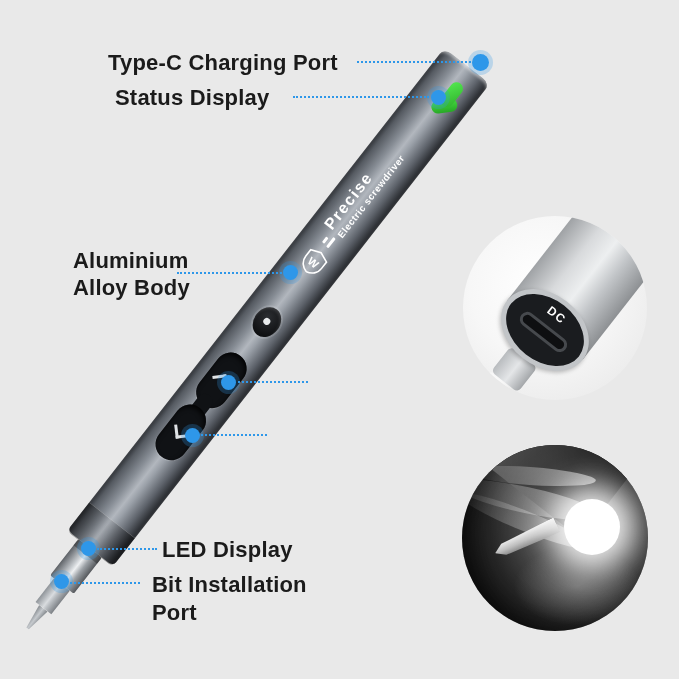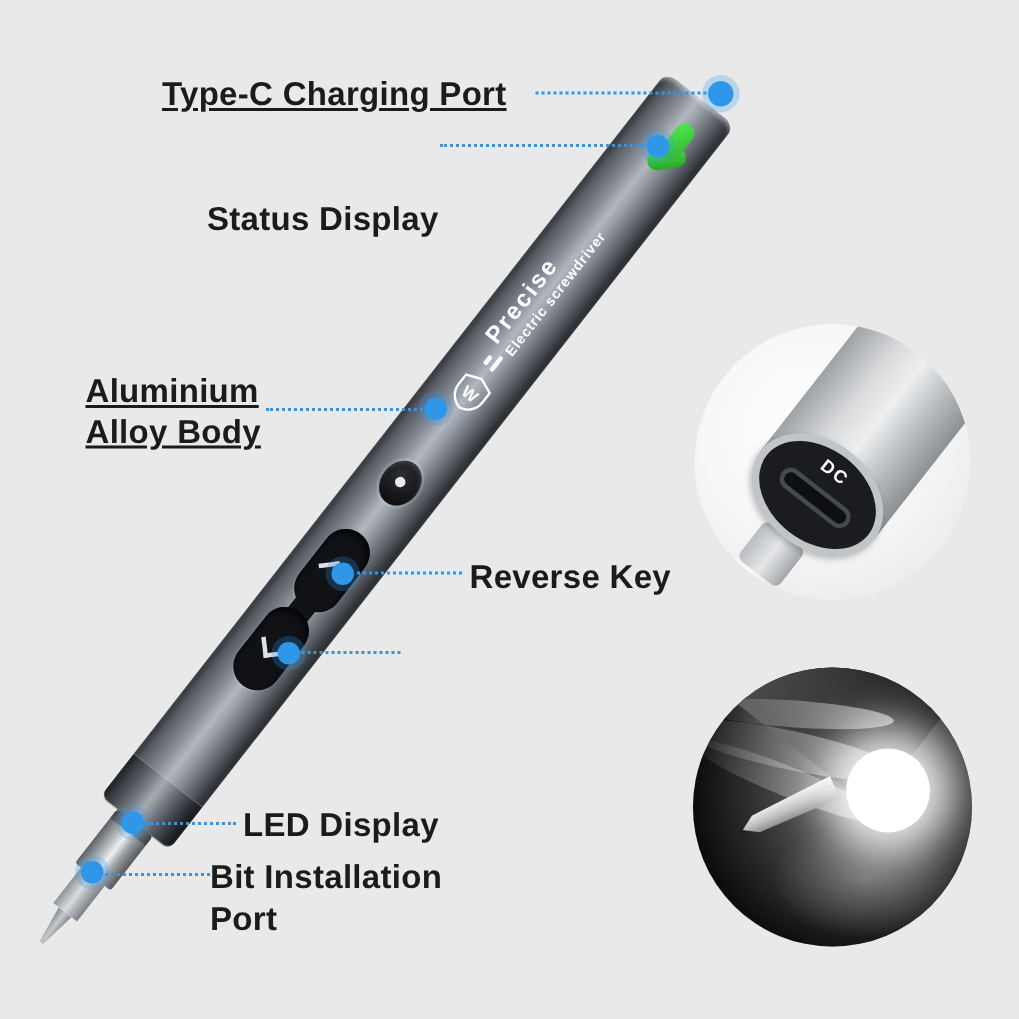--- a/index.html
+++ b/index.html
@@ -198,22 +198,21 @@
   <div class="leader" style="left:70px;top:582px;width:70px;"></div>
 
   <div class="dot big" style="left:472px;top:54px;"></div>
   <div class="dot" style="left:431px;top:90px;"></div>
   <div class="dot" style="left:283px;top:265px;"></div>
   <div class="dot" style="left:221px;top:375px;"></div>
   <div class="dot" style="left:185px;top:428px;"></div>
   <div class="dot" style="left:81px;top:541px;"></div>
   <div class="dot" style="left:54px;top:574px;"></div>
 
-  <div class="label" style="left:108px;top:49px;text-decoration:underline;">Type-C Charging Port</div>
-  <div class="label" style="left:138px;top:84px;margin-top:48px;">Status Display</div>
-  <div class="label" style="left:57px;top:247px;text-decoration:underline;">Aluminium
+  <div class="label" style="left:108px;top:49px;">Type-C Charging Port</div>
+  <div class="label" style="left:115px;top:84px;">Status Display</div>
+  <div class="label" style="left:73px;top:247px;">Aluminium
 Alloy Body</div>
-  <div class="label" style="left:313px;top:371px;">Reverse Key</div>
   <div class="label" style="left:162px;top:536px;">LED Display</div>
-  <div class="label" style="left:140px;top:571px;line-height:28px;">Bit Installation
+  <div class="label" style="left:152px;top:571px;line-height:28px;">Bit Installation
 Port</div>
 
 </div>
 
 </body></html>

